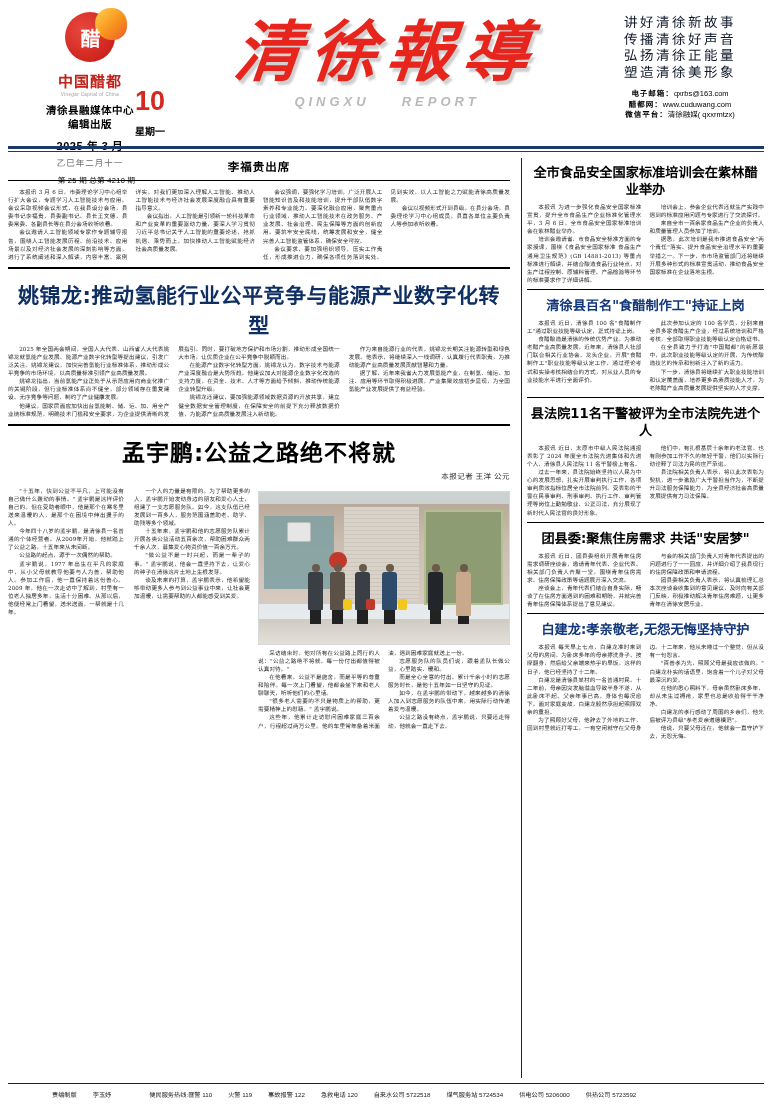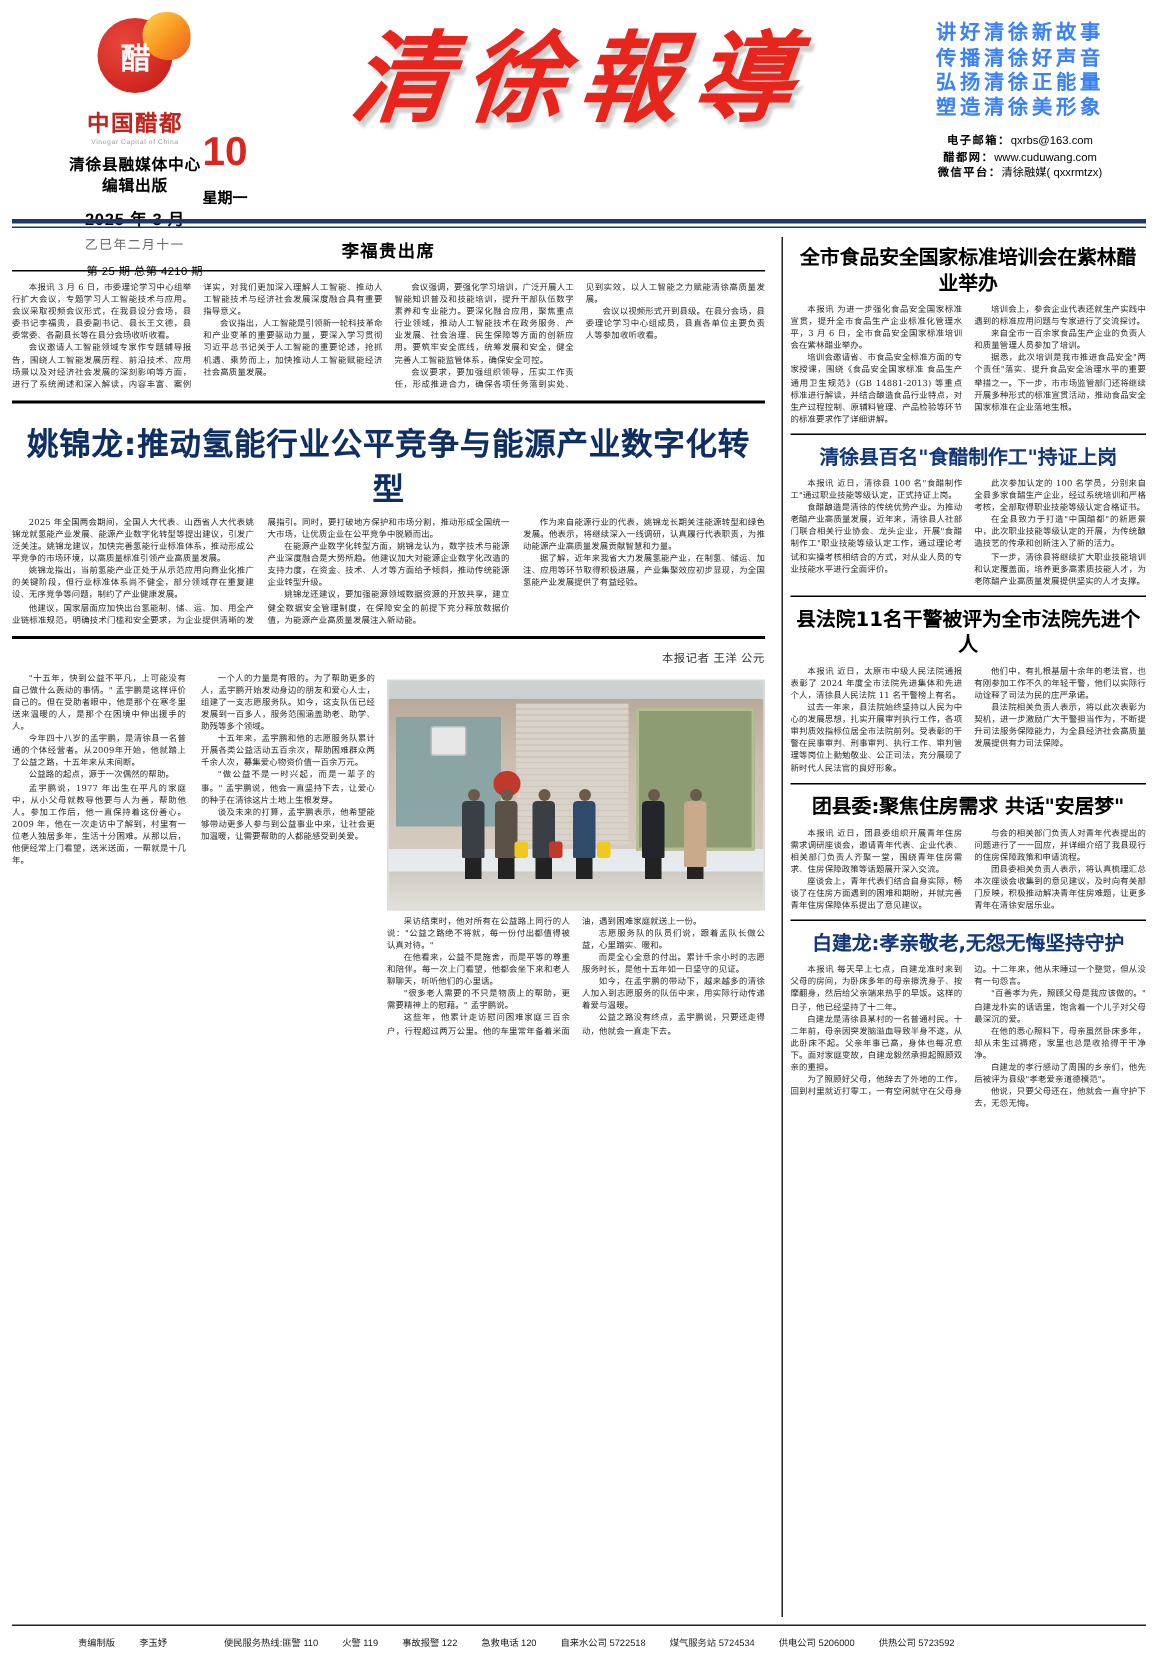--- a/index.html
+++ b/index.html
@@ -61,21 +61,21 @@
   }
   .nameplate-en{
     margin-top:-6px;font-size:13px;letter-spacing:4px;color:#b9b9b9;
     font-family:"Liberation Sans",sans-serif;font-style:italic;font-weight:bold;
   }
   .nameplate-en span{margin:0 16px;}
 
   .mh-right{width:172px;padding-top:14px;padding-right:6px;}
   .slogan{text-align:center;}
   .slogan div{
-    font-size:13.5px;font-weight:bold;color:#3b82f6;
+    font-size:13.5px;font-weight:normal;color:#0f172a;
     letter-spacing:2.5px;line-height:16.5px;
     font-family:"DejaVu Serif",serif;
   }
   .contact{margin-top:9px;text-align:center;}
   .contact div{font-size:7.5px;line-height:10.5px;font-family:"Liberation Sans",sans-serif;}
   .contact b{font-weight:bold;letter-spacing:1px;}
 
   .mh-rule{position:absolute;left:8px;right:8px;top:146px;height:3px;background:#1b3a6b;}
   .mh-rule2{position:absolute;left:8px;right:8px;top:151px;height:1px;background:#1b3a6b;}
 
@@ -208,20 +208,23 @@
       <div class="mh-issue">第 25 期  总第 4210 期</div>
     </div>
 
     <div class="mh-num">
       <div class="big">10</div>
       <div class="wk">星期一</div>
     </div>
 
     <div class="mh-center">
       <div class="nameplate">清徐報導</div>
+      <div class="nameplate-en">
+        <span>QINGXU</span><span>REPORT</span>
+      </div>
     </div>
 
     <div class="mh-right">
       <div class="slogan">
         <div>讲好清徐新故事</div>
         <div>传播清徐好声音</div>
         <div>弘扬清徐正能量</div>
         <div>塑造清徐美形象</div>
       </div>
       <div class="contact">
@@ -263,20 +266,21 @@
           <p>在能源产业数字化转型方面，姚锦龙认为，数字技术与能源产业深度融合是大势所趋。他建议加大对能源企业数字化改造的支持力度，在资金、技术、人才等方面给予倾斜，推动传统能源企业转型升级。</p>
           <p>姚锦龙还建议，要加强能源领域数据资源的开放共享，建立健全数据安全管理制度，在保障安全的前提下充分释放数据价值，为能源产业高质量发展注入新动能。</p>
           <p>作为来自能源行业的代表，姚锦龙长期关注能源转型和绿色发展。他表示，将继续深入一线调研，认真履行代表职责，为推动能源产业高质量发展贡献智慧和力量。</p>
           <p>据了解，近年来我省大力发展氢能产业，在制氢、储运、加注、应用等环节取得积极进展，产业集聚效应初步显现，为全国氢能产业发展提供了有益经验。</p>
         </div>
       </div>
 
       <div class="rule-thick"></div>
 
       <div>
+        <h2 class="lead3">孟宇鹏:公益之路绝不将就</h2>
         <div class="byline">本报记者 王洋 公元</div>
 
         <div style="display:flex;gap:8px;">
           <div style="width:242px;" class="cols2 bodytext">
             <p>"十五年，快到公益不平凡，上可能没有自己做什么轰动的事情。" 孟宇鹏是这样评价自己的。但在受助者眼中，他是那个在寒冬里送来温暖的人，是那个在困境中伸出援手的人。</p>
             <p>今年四十八岁的孟宇鹏，是清徐县一名普通的个体经营者。从2009年开始，他就踏上了公益之路，十五年来从未间断。</p>
             <p>公益路的起点，源于一次偶然的帮助。</p>
             <p>孟宇鹏说，1977 年出生在平凡的家庭中，从小父母就教导他要与人为善，帮助他人。参加工作后，他一直保持着这份善心。2009 年，他在一次走访中了解到，村里有一位老人独居多年，生活十分困难。从那以后，他便经常上门看望，送米送面，一帮就是十几年。</p>
             <p>一个人的力量是有限的。为了帮助更多的人，孟宇鹏开始发动身边的朋友和爱心人士，组建了一支志愿服务队。如今，这支队伍已经发展到一百多人，服务范围涵盖助老、助学、助残等多个领域。</p>
             <p>十五年来，孟宇鹏和他的志愿服务队累计开展各类公益活动五百余次，帮助困难群众两千余人次，募集爱心物资价值一百余万元。</p>

